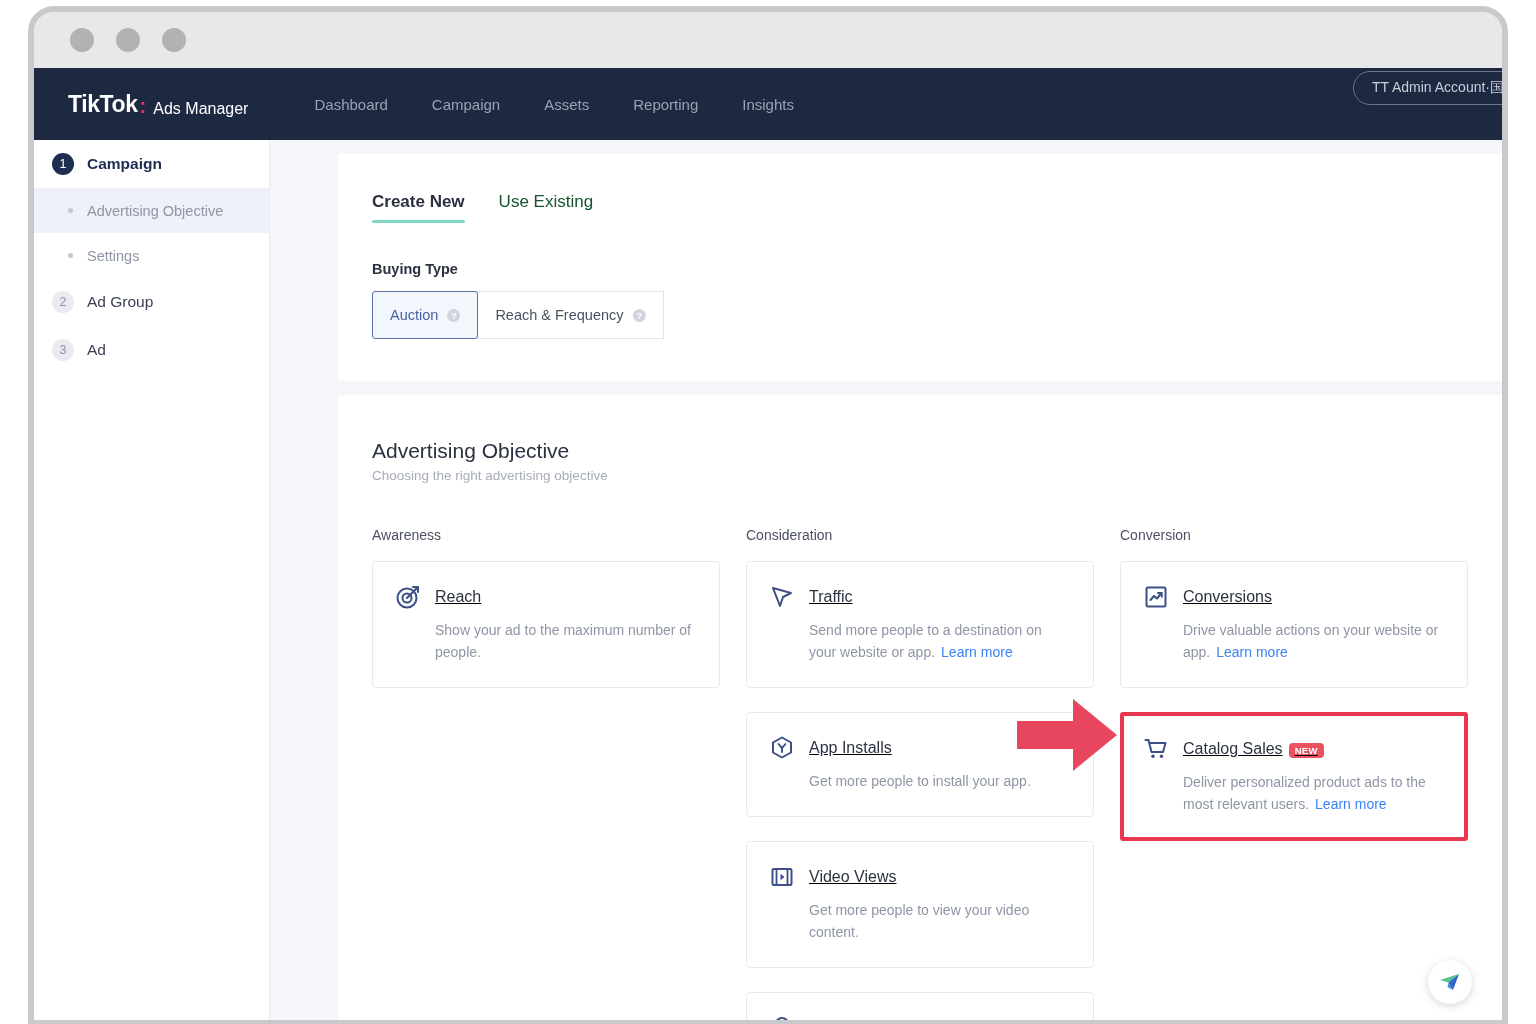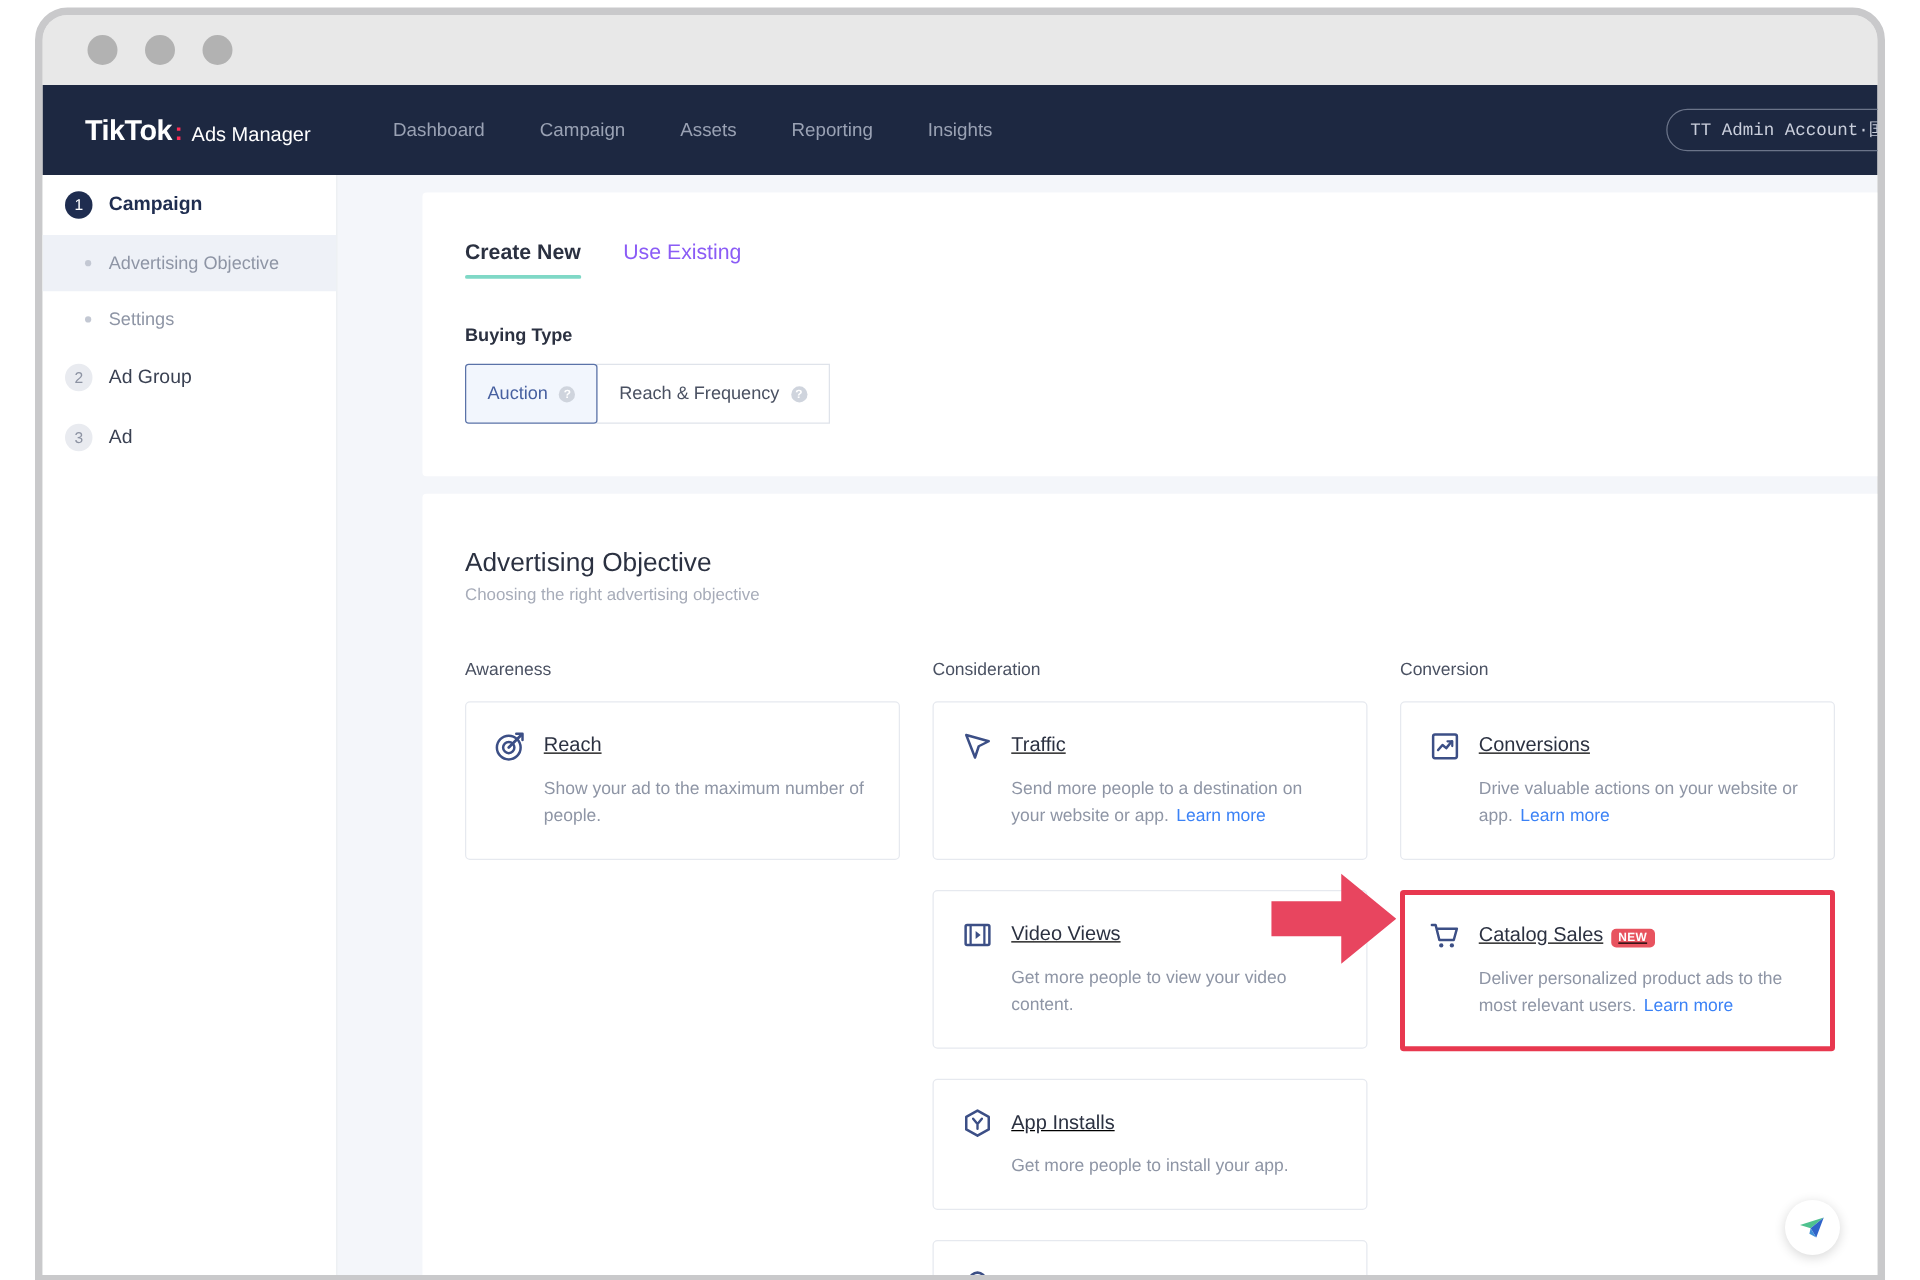--- a/index.html
+++ b/index.html
@@ -74,33 +74,32 @@
   .nav-link {
     color: #9aa2b4;
     font-size: 15px;
     padding: 0 22px;
     cursor: pointer;
     white-space: nowrap;
   }
   #account-chip {
     position: absolute;
     right: -26px;
-    top: 19px;
+    top: 3px;
     height: 34px;
     min-width: 175px;
     border: 1px solid #6b7489;
     border-radius: 18px;
     color: #c9cedb;
     font-size: 14px;
     display: flex;
     align-items: center;
     padding: 0 18px;
     white-space: nowrap;
     cursor: pointer;
-    font-family: Liberation Mono, monospace;
   }
 
   
   #body-area {
     display: flex;
     height: calc(1020px - 56px - 72px);
     background: #f4f6fa;
   }
 
   
@@ -151,21 +150,21 @@
     border-radius: 3px;
     width: 1210px;
   }
   #panel-top { padding: 38px 0 42px 34px; margin-bottom: 14px; }
   #panel-bottom { padding: 44px 0 0 34px; height: 700px; }
 
   
   #tabs { display: flex; gap: 34px; margin-bottom: 38px; }
   .tab {
     font-size: 17px;
-    color: #8b5cf6;
+    color: #14532d;
     padding-bottom: 11px;
     cursor: pointer;
     position: relative;
   }
   .tab.active { color: #2b3141; font-weight: bold; }
   .tab.active::after {
     content: "";
     position: absolute;
     left: 0; right: 0; bottom: 0;
     height: 3px;
@@ -416,41 +415,41 @@
                 <div class="card-title">Traffic</div>
               </div>
               <div class="card-desc">
                 <span>Send more people to a destination on your website or app.</span><span class="learn-more">Learn more</span>
               </div>
             </div>
 
             <div class="obj-card">
               <div class="card-head">
                 <svg class="card-icon" viewBox="0 0 26 26">
+                  <path d="M13 2.5 L22 7.5 L22 17.5 L13 22.5 L4 17.5 L4 7.5 Z" fill="none" stroke="#3c4f86" stroke-width="2" stroke-linejoin="round"></path>
+                  <path d="M9.5 9 L13 13.2 L16.5 9 M13 13.2 L13 17" fill="none" stroke="#3c4f86" stroke-width="1.9" stroke-linecap="round" stroke-linejoin="round"></path>
+                </svg>
+                <div class="card-title">App Installs</div>
+              </div>
+              <div class="card-desc">
+                <span>Get more people to install your app.</span>
+              </div>
+            </div>
+
+            <div class="obj-card">
+              <div class="card-head">
+                <svg class="card-icon" viewBox="0 0 26 26">
                   <rect x="3.5" y="5" width="19" height="16" rx="1.2" fill="none" stroke="#3c4f86" stroke-width="2"></rect>
                   <path d="M7.5 5 L7.5 21 M18.5 5 L18.5 21" stroke="#3c4f86" stroke-width="1.8"></path>
                   <path d="M11.5 9.8 L15.5 13 L11.5 16.2 Z" fill="#3c4f86"></path>
                 </svg>
                 <div class="card-title">Video Views</div>
               </div>
               <div class="card-desc">
                 <span>Get more people to view your video content.</span>
-              </div>
-            </div>
-
-            <div class="obj-card">
-              <div class="card-head">
-                <svg class="card-icon" viewBox="0 0 26 26">
-                  <path d="M13 2.5 L22 7.5 L22 17.5 L13 22.5 L4 17.5 L4 7.5 Z" fill="none" stroke="#3c4f86" stroke-width="2" stroke-linejoin="round"></path>
-                  <path d="M9.5 9 L13 13.2 L16.5 9 M13 13.2 L13 17" fill="none" stroke="#3c4f86" stroke-width="1.9" stroke-linecap="round" stroke-linejoin="round"></path>
-                </svg>
-                <div class="card-title">App Installs</div>
-              </div>
-              <div class="card-desc">
-                <span>Get more people to install your app.</span>
               </div>
             </div>
 
             <div class="obj-card">
               <div class="card-head">
                 <svg class="card-icon" viewBox="0 0 26 26">
                   <path d="M7 19.5 L7 9 A6 6 0 0 1 19 9 L19 19.5" fill="none" stroke="#3c4f86" stroke-width="2.2" stroke-linecap="round"></path>
                   <circle cx="7" cy="20.5" r="2.2" fill="none" stroke="#3c4f86" stroke-width="2"></circle>
                   <circle cx="19" cy="20.5" r="2.2" fill="none" stroke="#3c4f86" stroke-width="2"></circle>
                 </svg>

